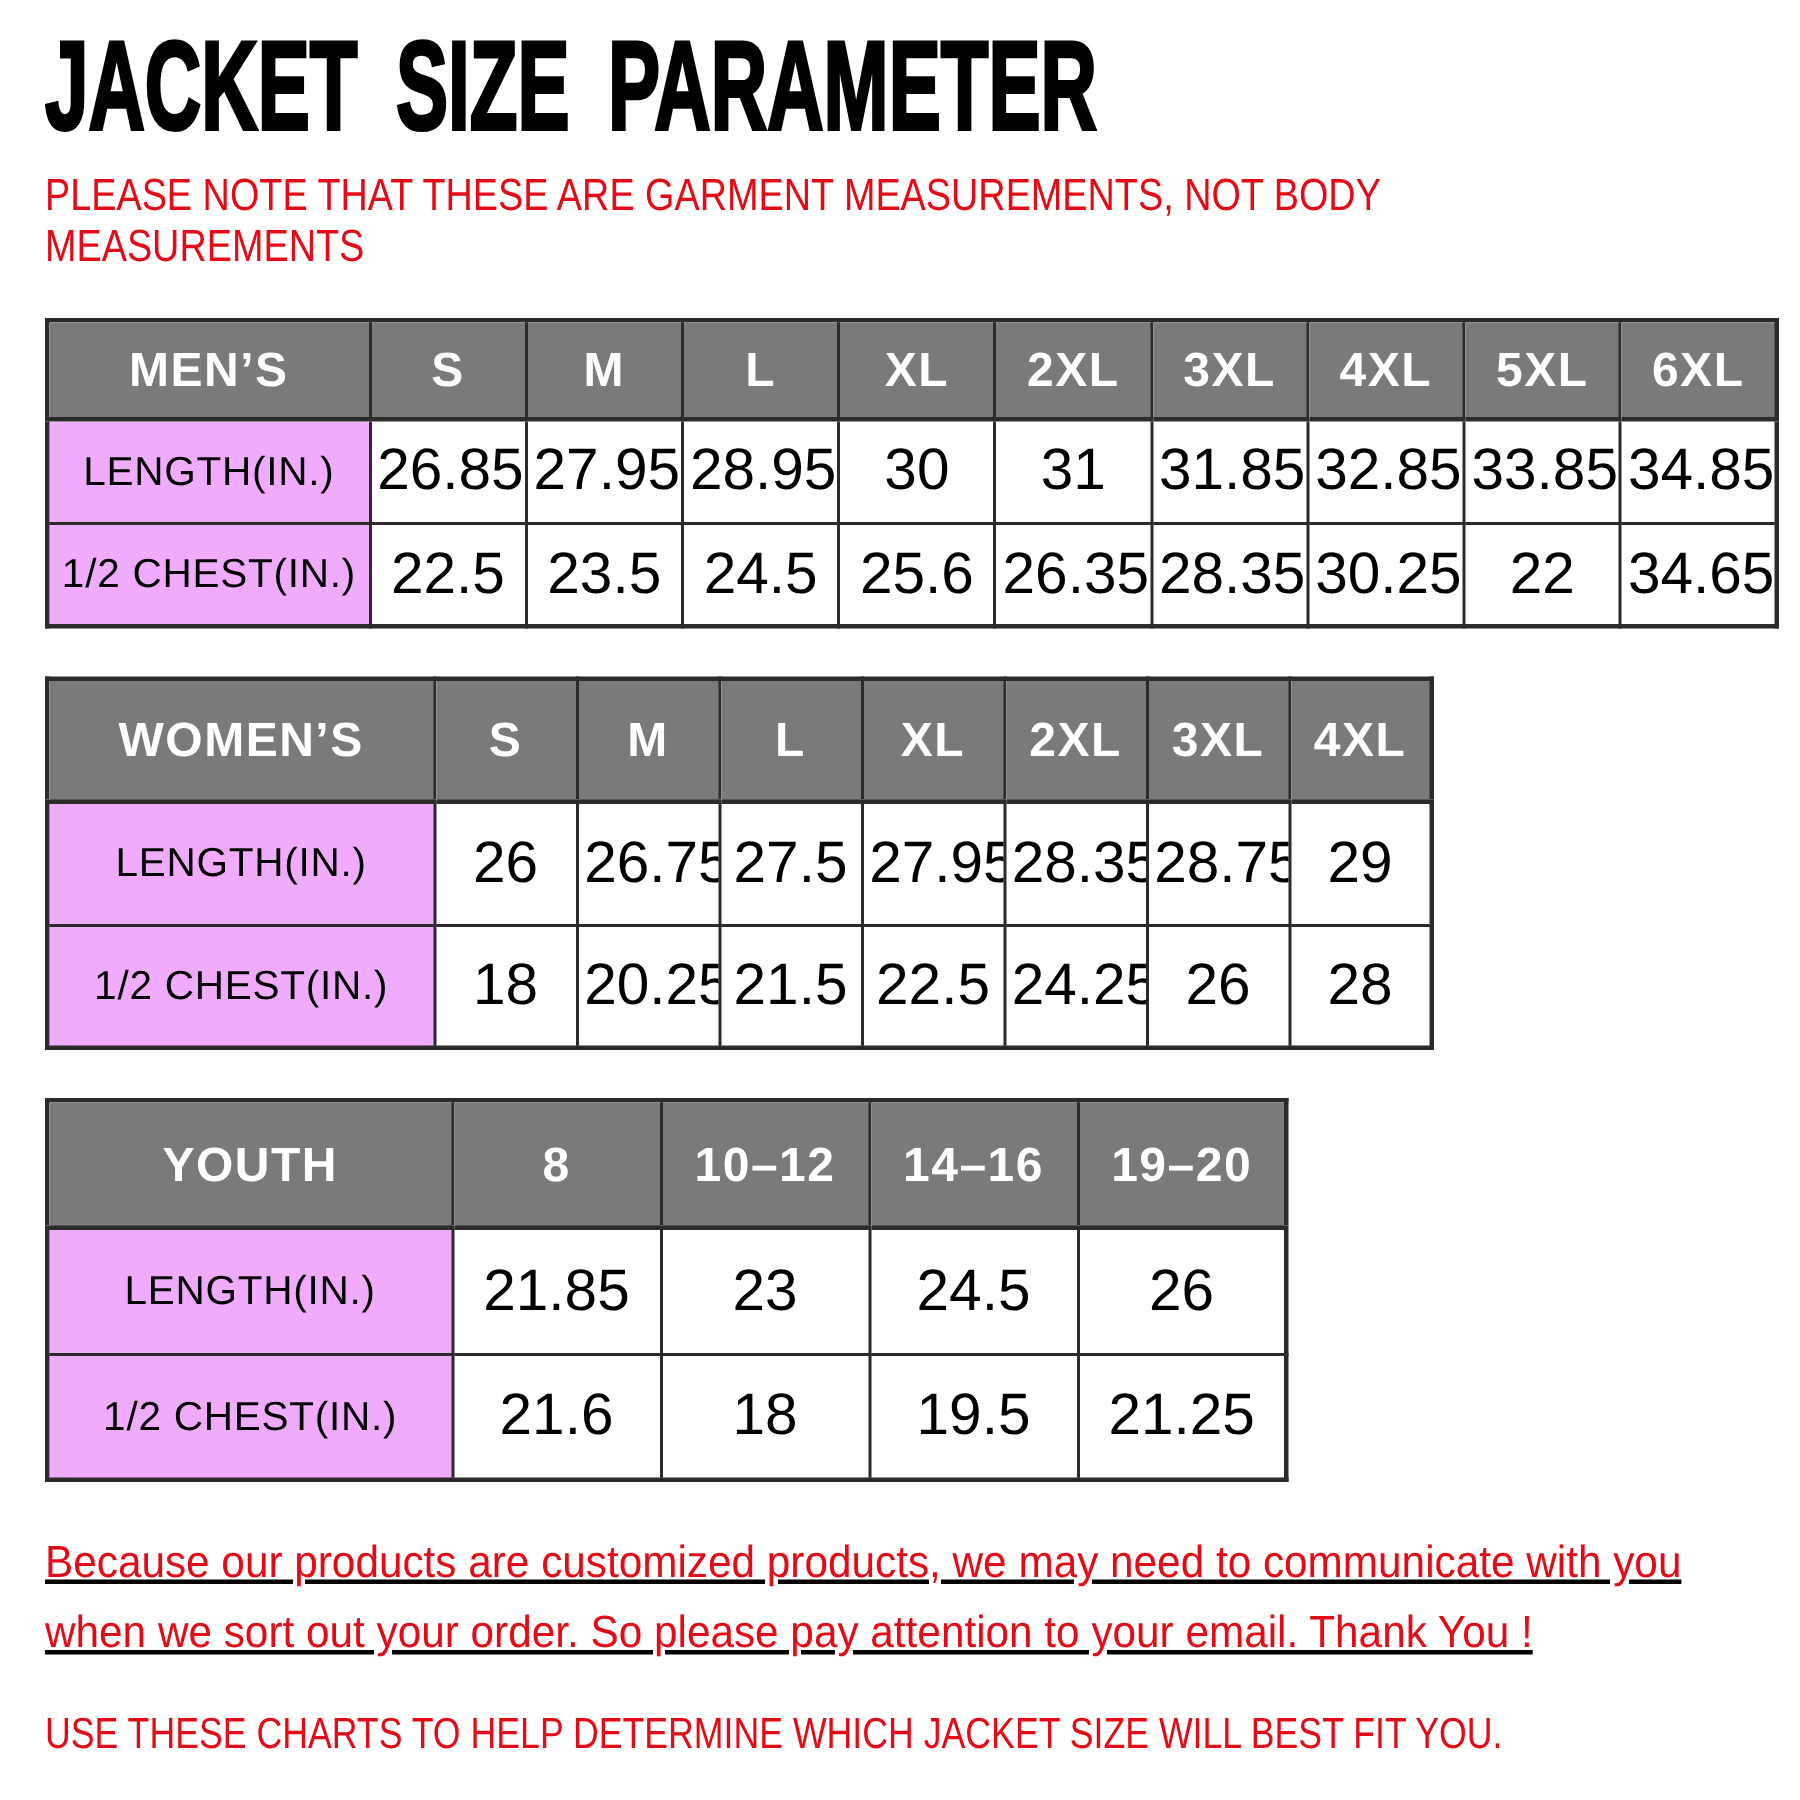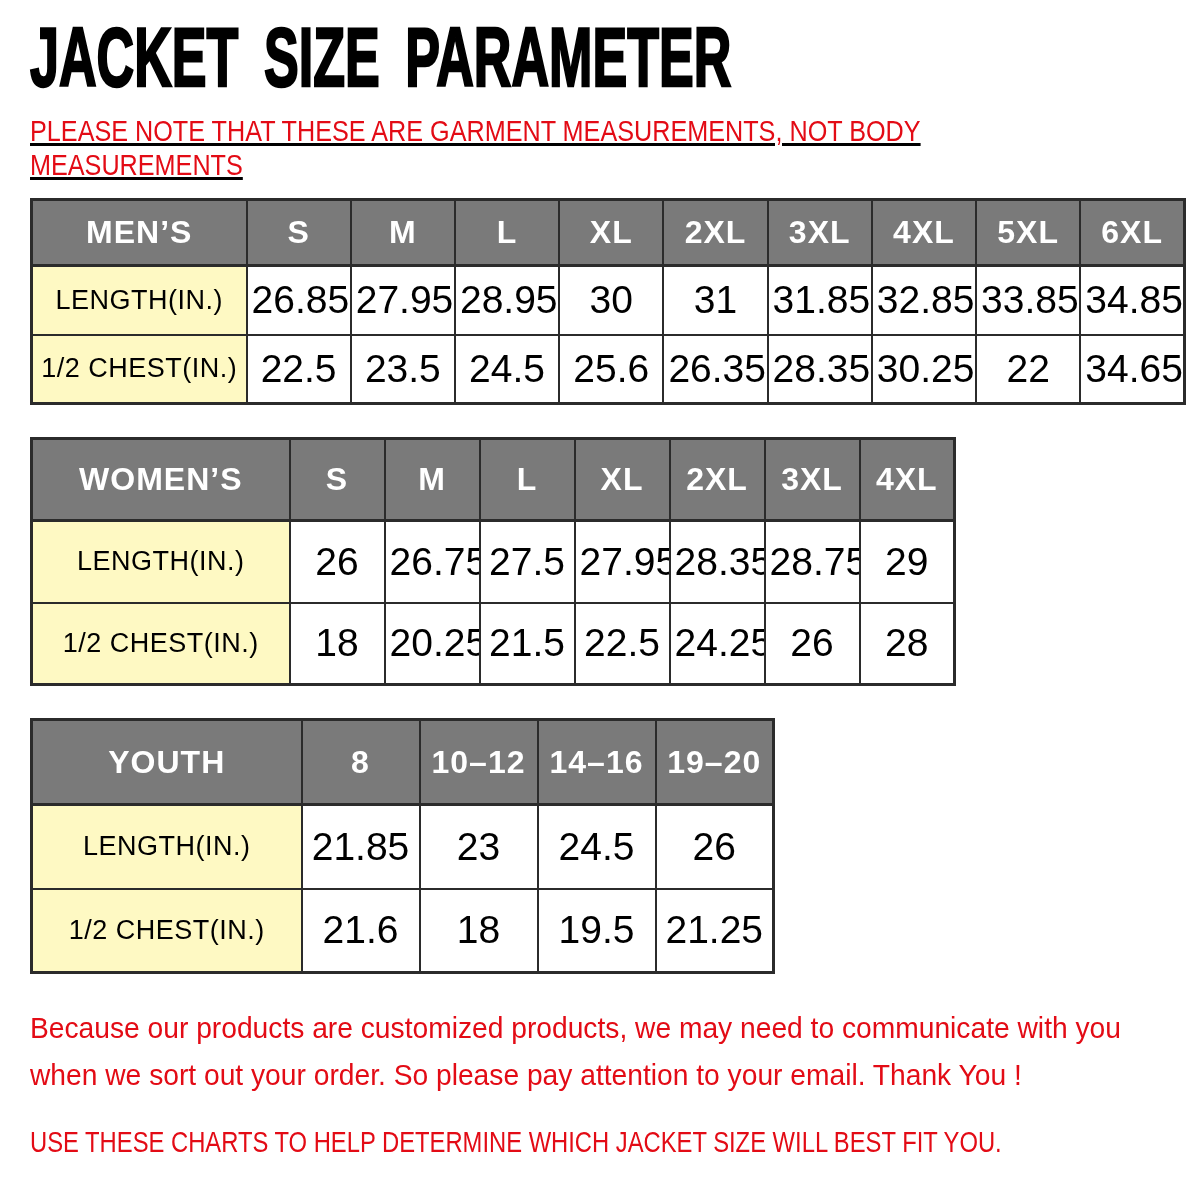--- a/index.html
+++ b/index.html
@@ -26,31 +26,31 @@
     line-height:66px;
     font-weight:bold;
     word-spacing:18px;
     letter-spacing:0;
     white-space:nowrap;
     -webkit-text-stroke:2.5px #000;
     transform:scaleX(0.62);
     transform-origin:0 50%;
   }
 
-  .note{margin-top:24px;text-decoration:underline;}
+  .note{margin-top:24px;}
   .note-line{
     color:var(--accent-red);
     font-size:30px;
     line-height:34px;
     white-space:nowrap;
     transform:scaleX(0.84);
     transform-origin:0 50%;
   }
 
-  .tbl-wrap{margin-top:16px;}
+  .tbl-wrap{margin-top:30px;}
   .tbl-wrap.gap{margin-top:32px;}
 
   table.sizes{
     border-collapse:collapse;
     table-layout:fixed;
     border:3px solid var(--border);
   }
   table.sizes th, table.sizes td{
     border:2px solid var(--border);
     text-align:center;
@@ -62,28 +62,28 @@
     background:var(--header-gray);
     color:var(--header-text);
     font-size:32px;
     font-weight:bold;
     letter-spacing:1px;
     border-bottom:3px solid var(--border);
   }
   table.sizes td.row-label{
     font-size:27px;
     letter-spacing:0.5px;
-    background:#fef9c3;
+    background:#f0abfc;
   }
   table.sizes td.size-value{
     font-size:39px;
     background:#ffffff;
   }
 
-  .footer-para{margin:30px 0 0 0;}
+  .footer-para{margin:30px 0 0 0;text-decoration:underline;}
   .footer-line{
     color:var(--accent-red);
     font-size:30px;
     line-height:47px;
     white-space:nowrap;
     transform:scaleX(0.94);
     transform-origin:0 50%;
   }
   .footer-note{
     margin-top:24px;
@@ -207,21 +207,21 @@
             <td class="size-value">22.5</td>
             <td class="size-value">24.25</td>
             <td class="size-value">26</td>
             <td class="size-value">28</td>
           </tr>
         </tbody>
       </table>
     </div>
 
   <div class="tbl-wrap gap">
-      <table class="sizes" style="width: 745px;">
+      <table class="sizes" style="width: 829px;">
         <colgroup>
           <col style="width: 270px;">
           <col>
           <col>
           <col>
           <col>
         </colgroup>
         <thead>
           <tr style="height: 85px;">
             <th>YOUTH</th>

